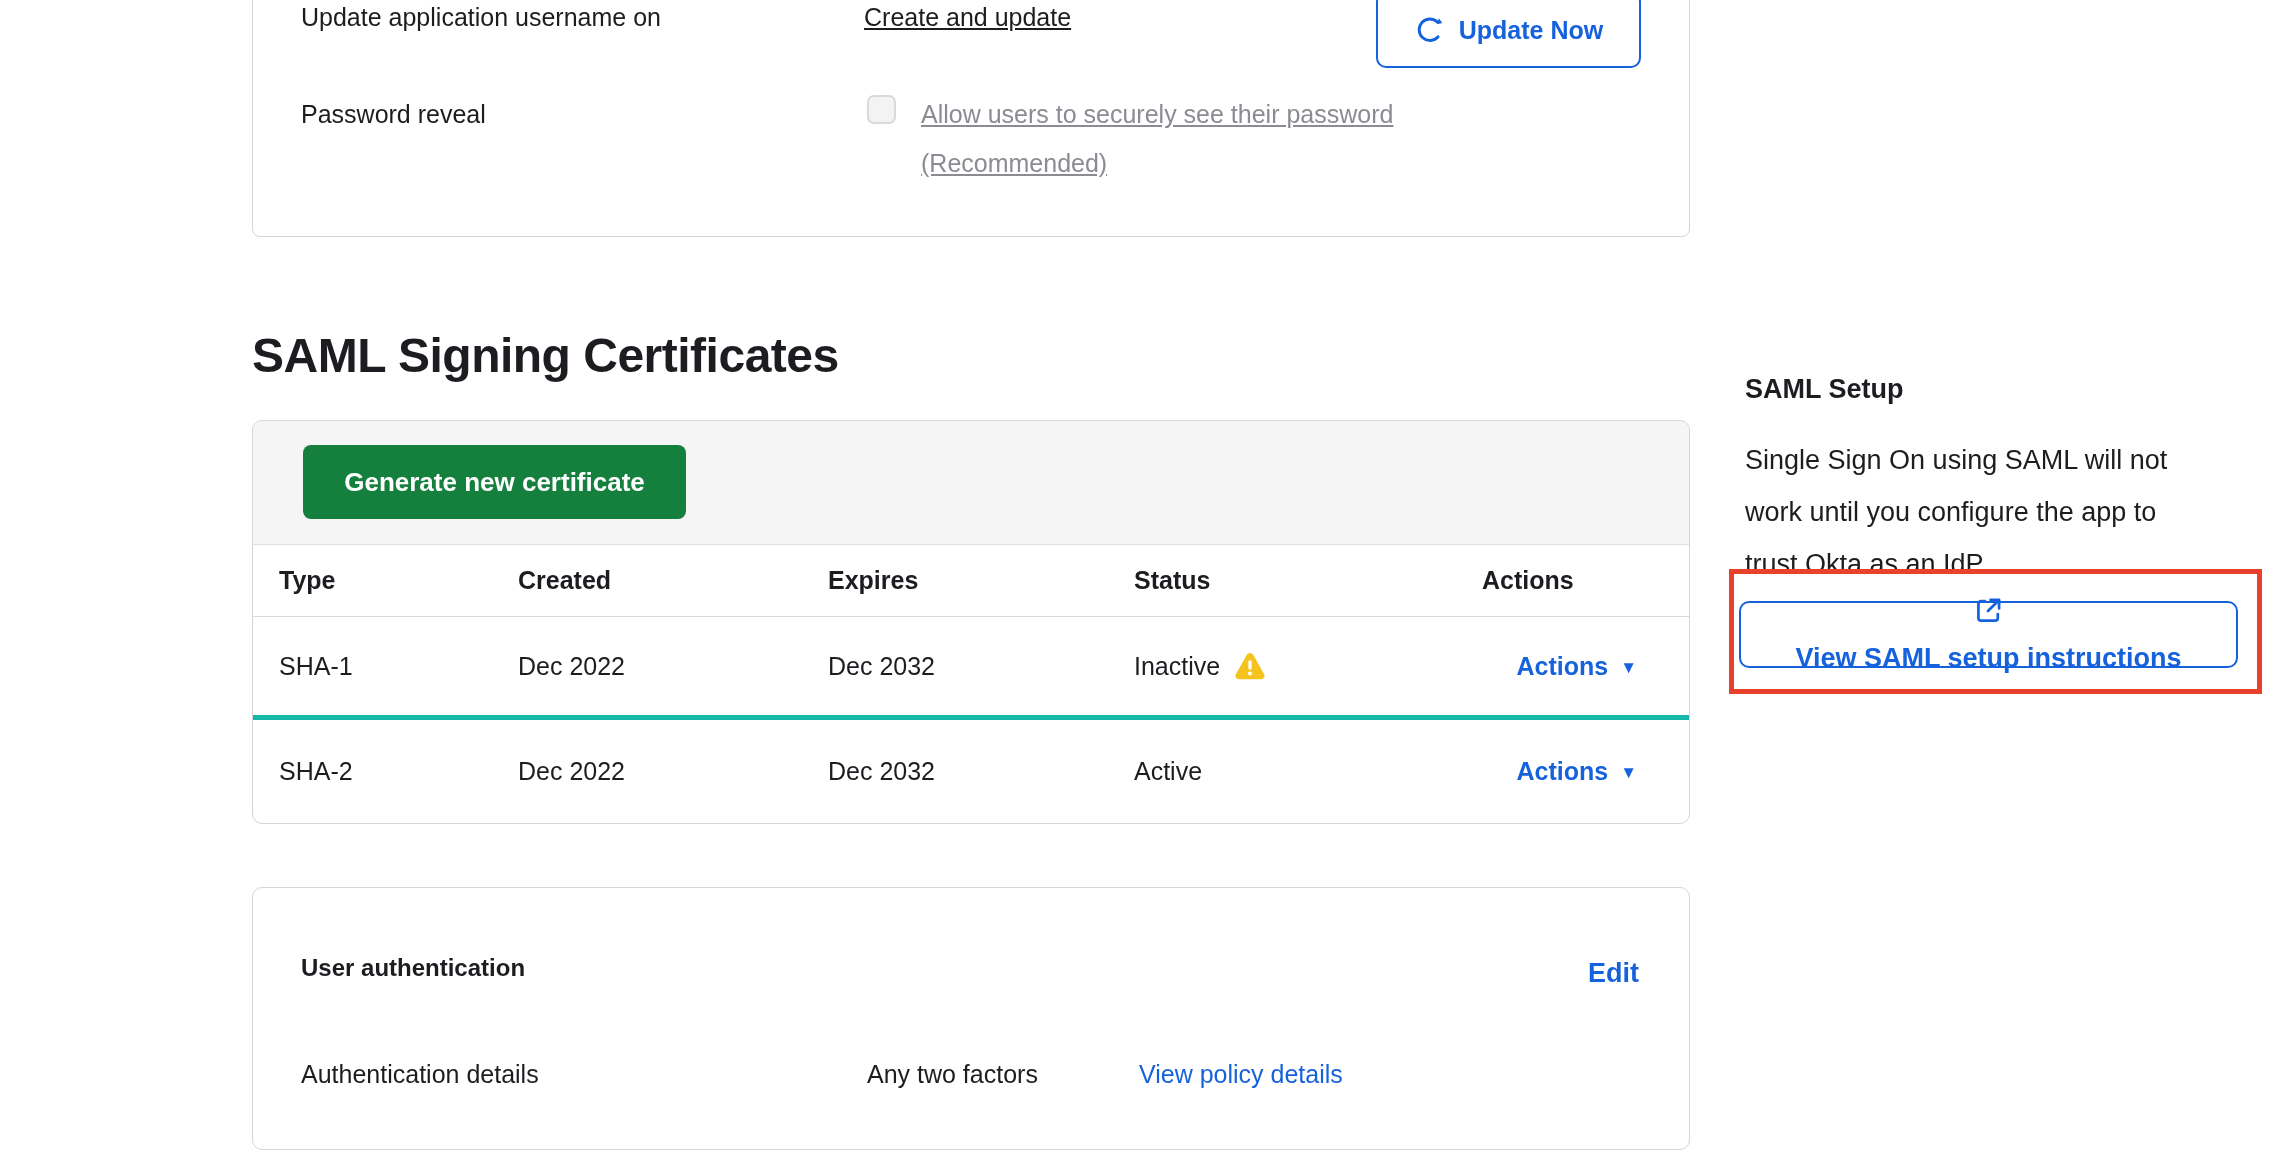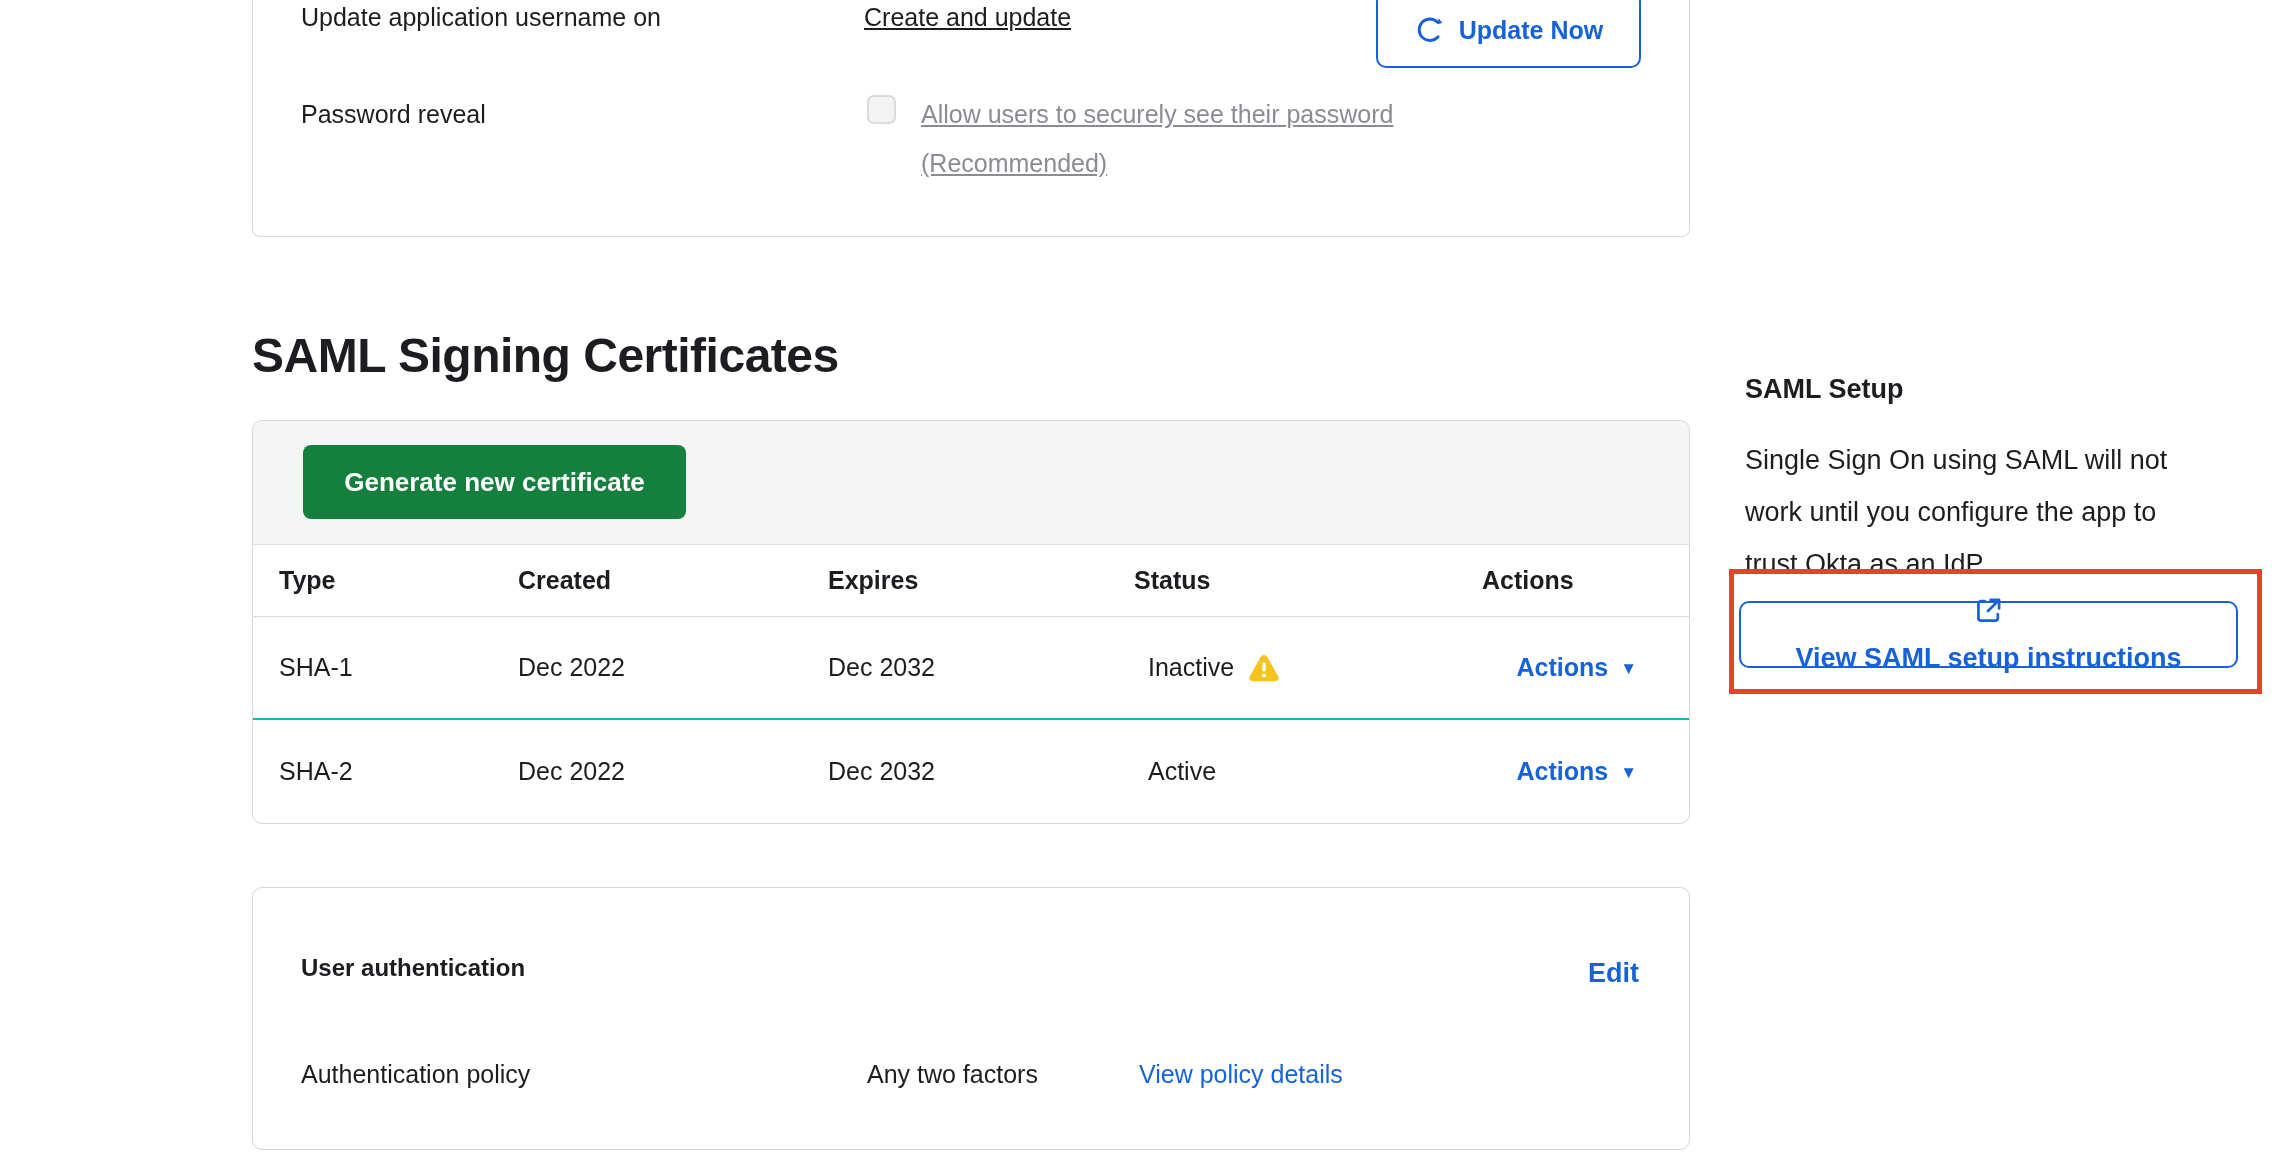--- a/index.html
+++ b/index.html
@@ -46,23 +46,23 @@
   .generate-btn{
     position:absolute;left:50px;top:24px;width:383px;height:74px;
     background:#15803d;border:none;border-radius:8px;color:#fff;
     font-weight:bold;font-size:26px;font-family:inherit;cursor:pointer;
   }
   .tgrid{
     display:grid;grid-template-columns:239px 310px 306px 348px 1fr;
     padding-left:26px;align-items:center;box-sizing:border-box;
   }
   .thead{height:72px;font-weight:bold;font-size:25px;border-bottom:1px solid #d9d9de;}
-  .trow{height:103px;font-size:25px;border-bottom:2px solid #14b8a6;}
+  .trow{height:103px;font-size:25px;border-bottom:5px solid #14b8a6;}
   .trow:last-child{border-bottom:none;}
-  .cell-status{display:flex;align-items:center;gap:14px;margin-left:14px;}
+  .cell-status{display:flex;align-items:center;gap:14px;}
   .cell-actions{display:flex;justify-content:flex-end;padding-right:52px;}
   .actions-link{
     color:#1662dd;font-weight:bold;font-size:25px;display:flex;align-items:center;gap:12px;
     cursor:pointer;
   }
   .caret{font-size:17px;line-height:1;position:relative;top:1px;}
 
   
   .auth-panel{top:887px;height:263px;}
   .auth-head{position:absolute;left:48px;top:66px;font-size:24px;font-weight:bold;}
@@ -164,21 +164,21 @@
           <span>Actions</span>
           <span class="caret">▼</span>
         </span>
       </span>
     </div>
   </section>
 
   <section class="panel auth-panel">
     <div class="auth-head">User authentication</div>
     <a class="edit-link">Edit</a>
-    <div class="auth-label">Authentication policy</div>
+    <div class="auth-label">Authentication details</div>
     <div class="auth-value">Any two factors</div>
     <a class="policy-link">View policy details</a>
   </section>
 
   <div class="sb-head">SAML Setup</div>
   <div class="sb-body">
     <div>Single Sign On using SAML will not</div>
     <div>work until you configure the app to</div>
     <div>trust Okta as an IdP.</div>
   </div>

